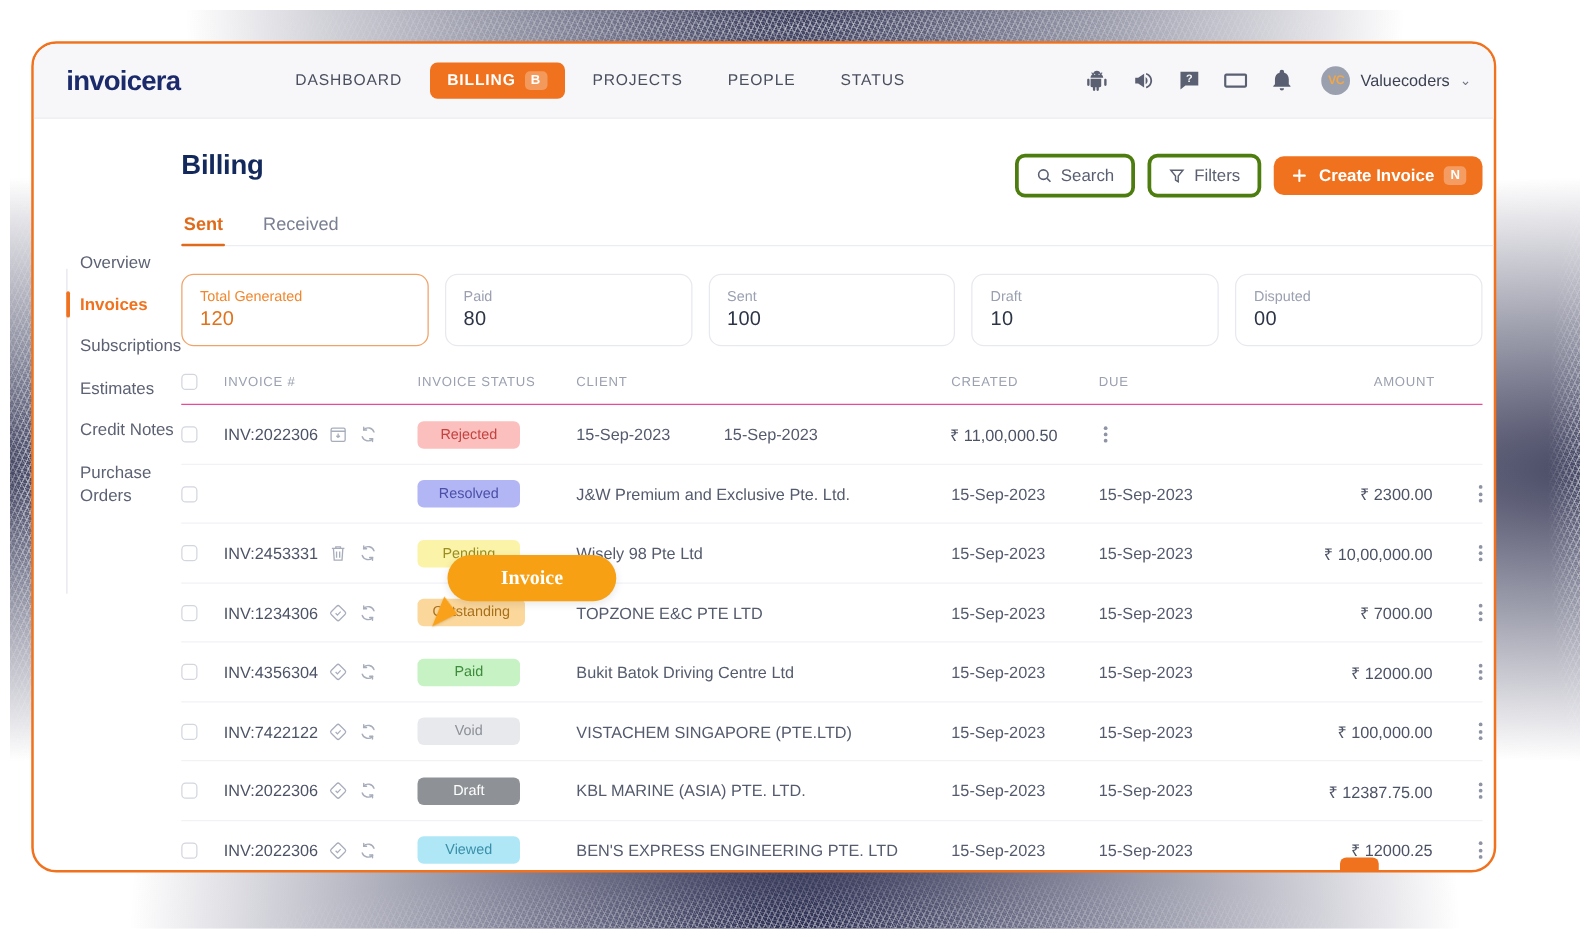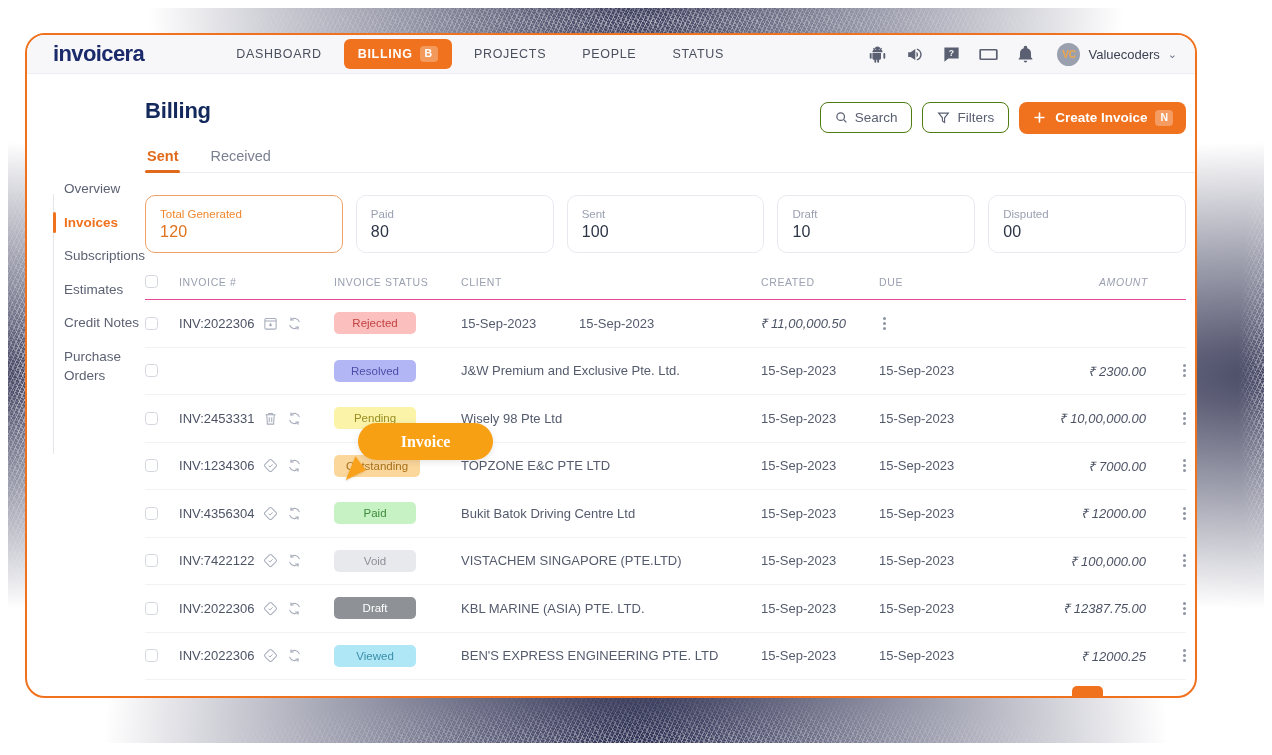--- a/index.html
+++ b/index.html
@@ -51,21 +51,21 @@
     left: 25px; top: 33px;
     width: 1172px; height: 665px;
     background: #ffffff;
     border: 2.5px solid #F0721E;
     border-radius: 20px;
     overflow: hidden;
   }
 
   
   .topnav {
-    height: 39px;
+    height: 60px;
     background: #F7F7F9;
     display: flex;
     align-items: center;
     padding: 0 18px 0 26px;
     border-bottom: 1px solid #EDEDF2;
   }
   .brand { display:flex; align-items:baseline; }
   .brand-text {
     font-size: 22px; font-weight: 700; color: #1B2A6B;
     letter-spacing: -0.6px; position: relative;
@@ -122,21 +122,21 @@
 
   .main { flex: 1; padding: 0 8px 0 0; position: relative; }
 
   .page-head {
     display:flex; align-items:flex-start; padding: 24px 22px 0 0;
   }
   .page-title { font-size: 22px; font-weight: 700; color: #13295C; letter-spacing:-.2px; }
   .head-actions { margin-left:auto; display:flex; align-items:center; gap: 10px; padding-top: 4px; }
   .pill-btn {
     display:flex; align-items:center; gap:7px;
-    border: 1px solid #4d7c0f; background:#fff; border-radius: 8px;
+    border: 3px solid #4d7c0f; background:#fff; border-radius: 8px;
     padding: 7px 14px; font-size: 13.5px; color: #5A6072; cursor:pointer;
   }
   .btn-primary {
     display:flex; align-items:center; gap: 8px;
     background: #F0721E; color:#fff; border-radius: 8px;
     padding: 8px 13px; font-size: 13.5px; font-weight: 700; cursor:pointer;
     border: none;
   }
   .btn-primary .kbd-chip { background: rgba(255,255,255,.3); }
 
@@ -172,21 +172,21 @@
   .trow {
     display:flex; align-items:center; height: 47.5px;
     border-bottom: 1px solid #F1F2F6; font-size: 13px; color:#545B6D;
   }
   .c-check { width: 34px; display:flex; align-items:center; }
   .c-inv   { width: 155px; display:flex; align-items:center; gap:9px; }
   .c-status{ width: 127px; }
   .c-client{ width: 300px; }
   .c-created{ width: 118px; }
   .c-due   { width: 137px; }
-  .c-amount{ width: 132px; text-align:right;font-style:italic; }
+  .c-amount{ width: 132px; text-align:right; }
   .c-menu  { width: 38px; display:flex; justify-content:flex-end; }
 
   .chk {
     width: 13px; height: 13px; border:1.4px solid #D3D6DF;
     border-radius: 3.5px; background:#fff; cursor:pointer;
   }
   .row-icon { width: 15px; height: 15px; color:#A7ADBB; cursor:pointer; }
   .inv-no { color:#4C5365; }
 
   .badge {

